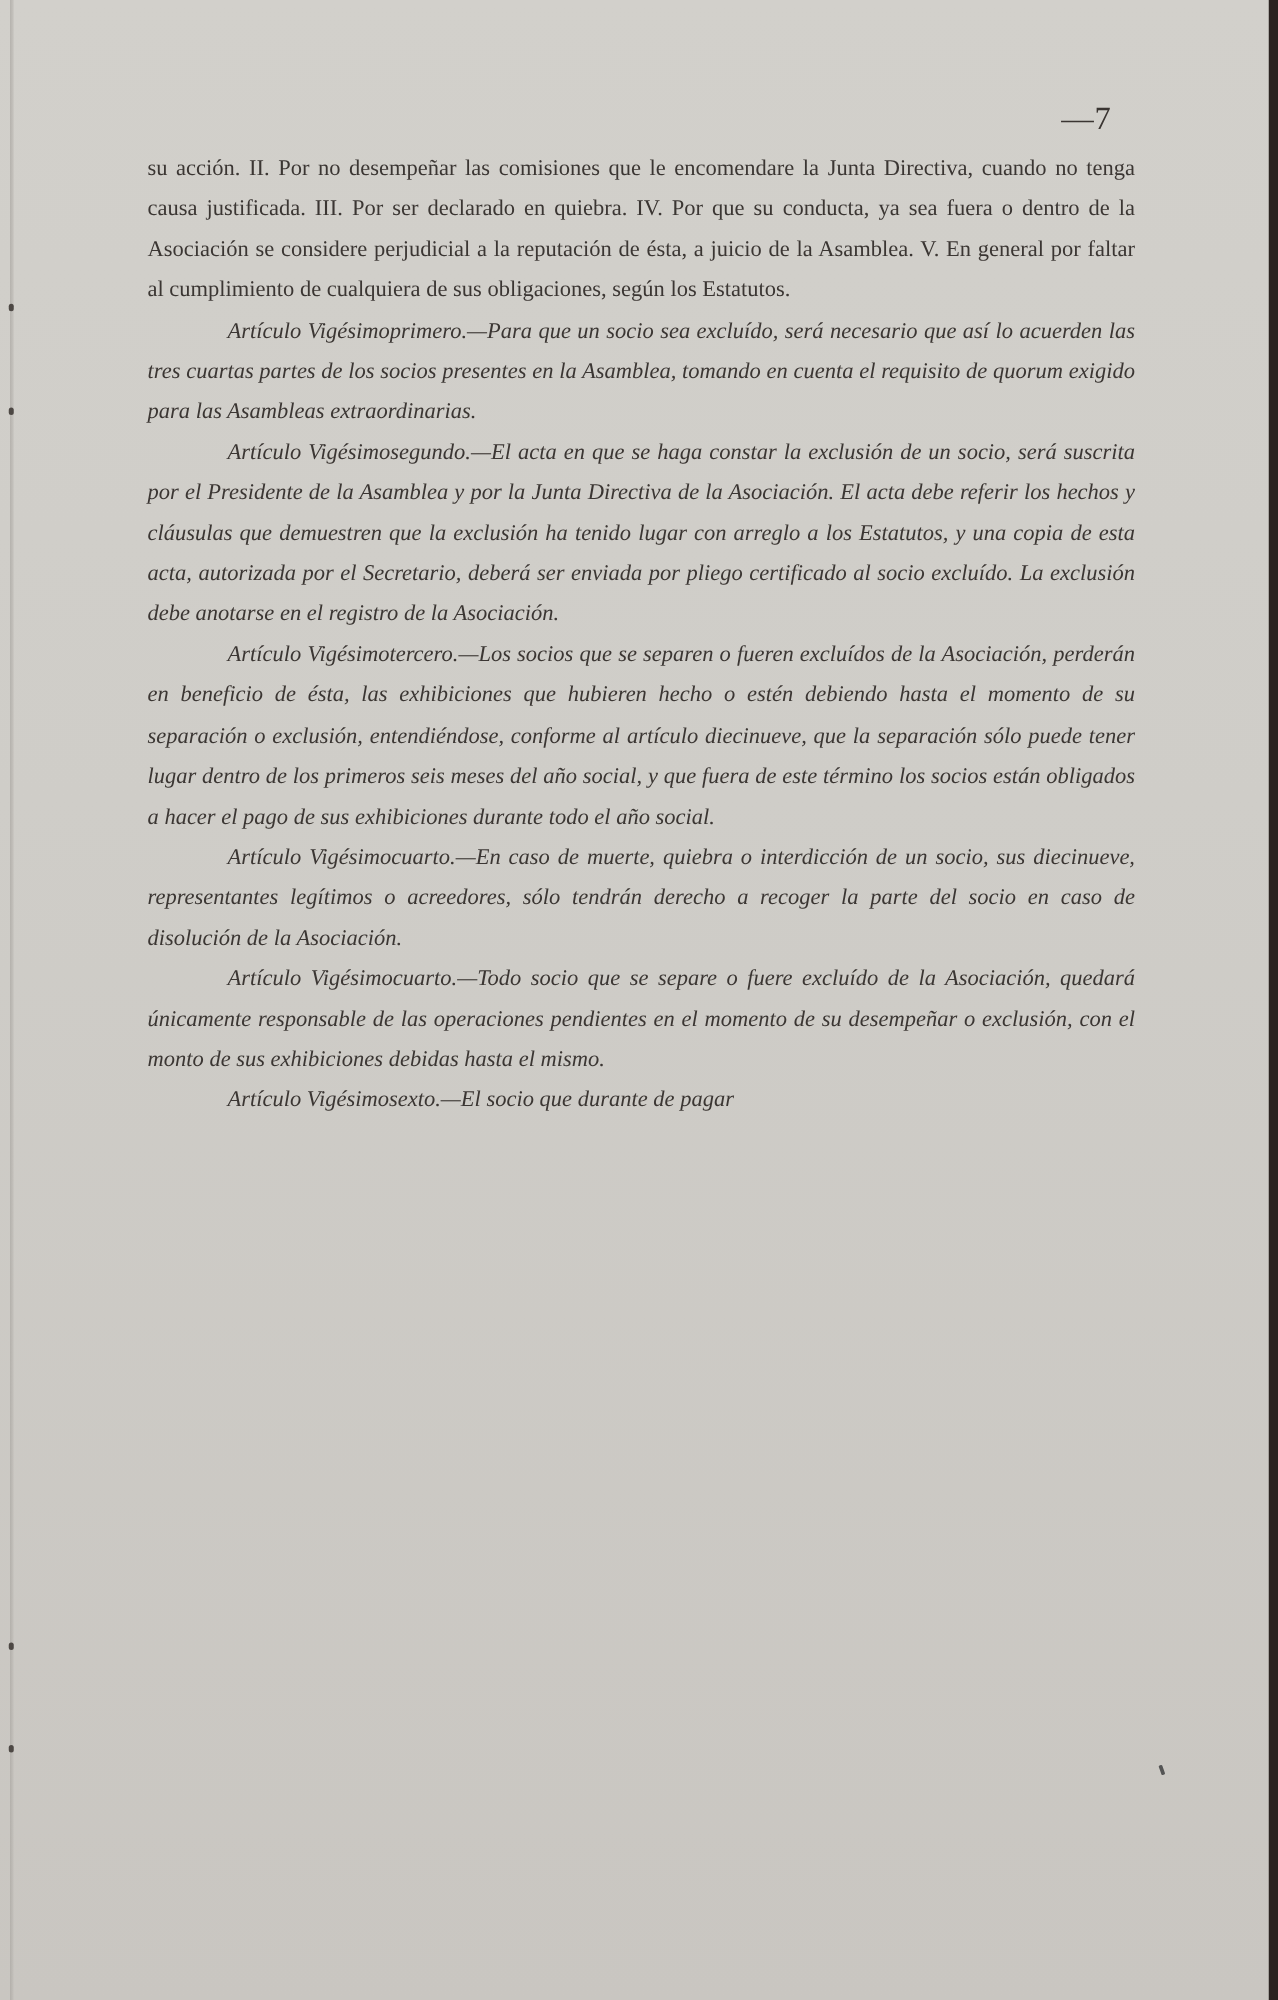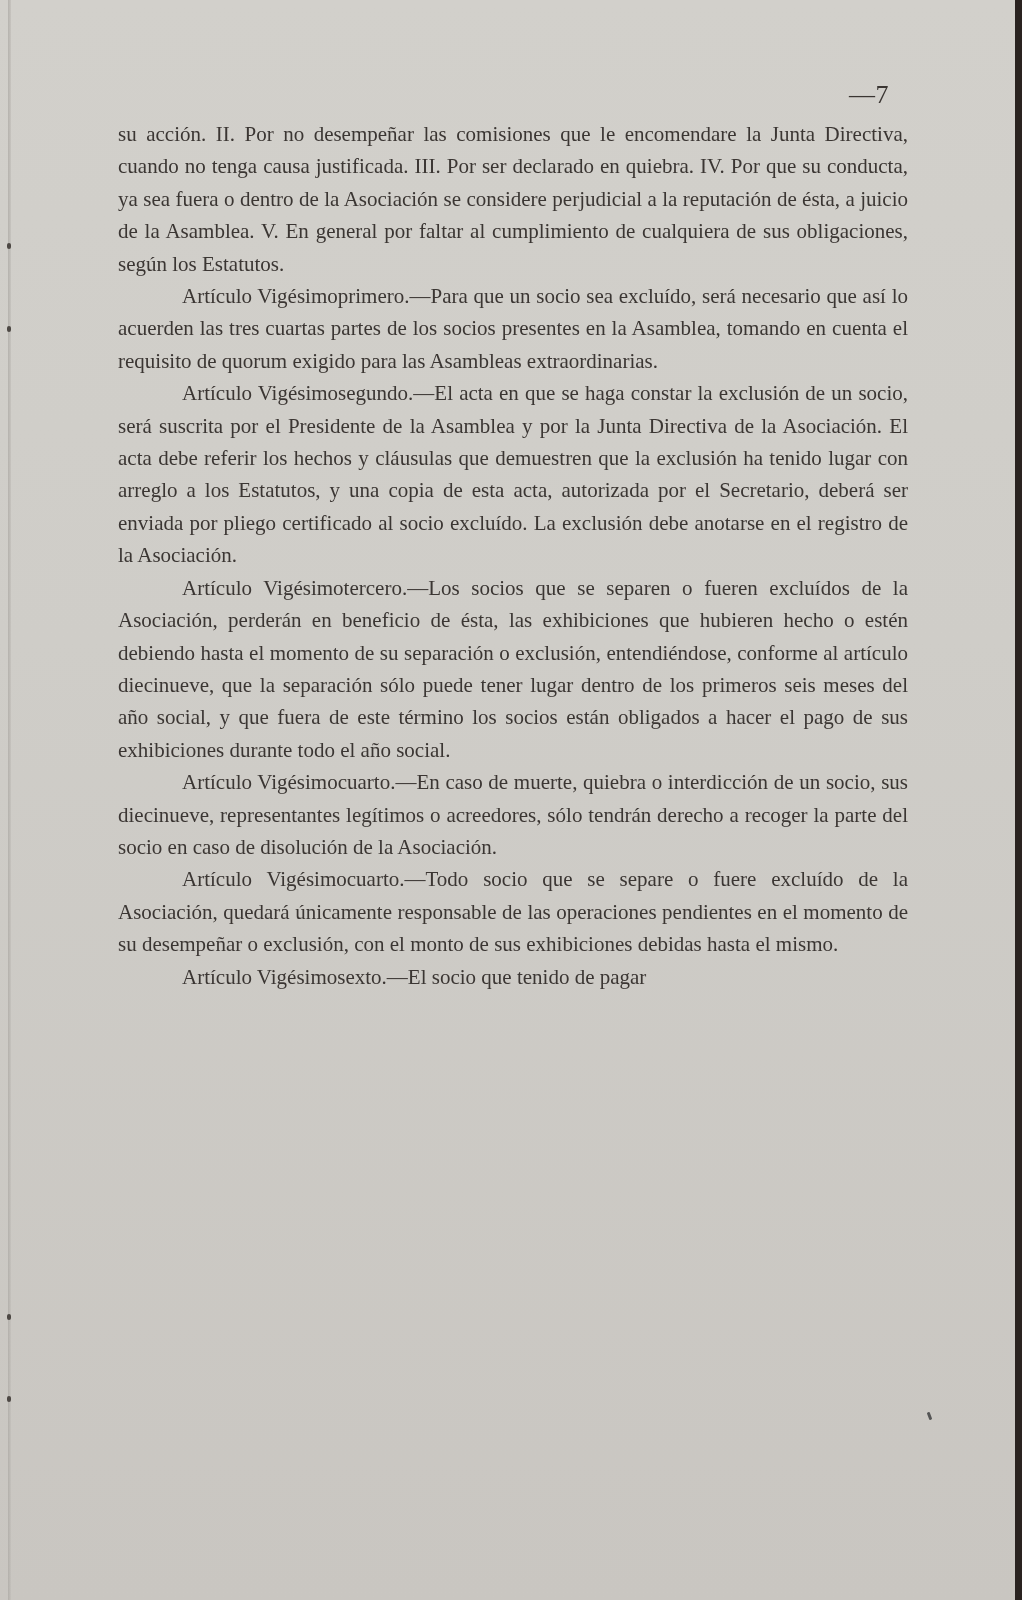--- a/index.html
+++ b/index.html
@@ -47,32 +47,33 @@
       font-size: 26px;
       color: #3a3532;
       letter-spacing: 0.5px;
     }
     .text-block {
       position: absolute;
       left: 118px;
       top: 118px;
       width: 790px;
       font-family: "Liberation Serif", serif;
-      font-size: 21px;
+      font-size: 18px;
       line-height: 32.4px;
       color: #3b3633;
       text-align: justify;
     }
     .para {
       margin: 0;
       text-align: justify;
       hyphens: manual;
     }
     .para.indent {
       text-indent: 64px;
+      font-style: italic;
     }
     .stray-mark {
       position: absolute;
       left: 928px;
       top: 1412px;
       width: 3px;
       height: 8px;
       background: #555;
       transform: rotate(-20deg);
       border-radius: 1px;
@@ -103,18 +104,18 @@
     <p class="para indent">
       <span>Artículo Vigésimotercero.</span><span>—Los socios que se separen o fueren excluídos de la Asociación, perderán en beneficio de ésta, las exhibiciones que hubieren hecho o estén debiendo hasta el momento de su separación o exclusión, entendiéndose, conforme al artículo diecinueve, que la separación sólo puede tener lugar dentro de los primeros seis meses del año social, y que fuera de este término los socios están obligados a hacer el pago de sus exhibiciones durante todo el año social.</span>
     </p>
     <p class="para indent">
       <span>Artículo Vigésimocuarto.</span><span>—En caso de muerte, quiebra o interdicción de un socio, sus diecinueve, representantes legítimos o acreedores, sólo tendrán derecho a recoger la parte del socio en caso de disolución de la Asociación.</span>
     </p>
     <p class="para indent">
       <span>Artículo Vigésimocuarto.</span><span>—Todo socio que se separe o fuere excluído de la Asociación, quedará únicamente responsable de las operaciones pendientes en el momento de su desempeñar o exclusión, con el monto de sus exhibiciones debidas hasta el mismo.</span>
     </p>
     <p class="para indent" style="text-align:left">
-      <span>Artículo Vigésimosexto.</span><span>—El socio que tenido de pagar</span>
+      <span>Artículo Vigésimosexto.</span><span>—El socio que durante de pagar</span>
     </p>
   </div>
 
   <div class="stray-mark"></div>
 </div>
 
 </body></html>

